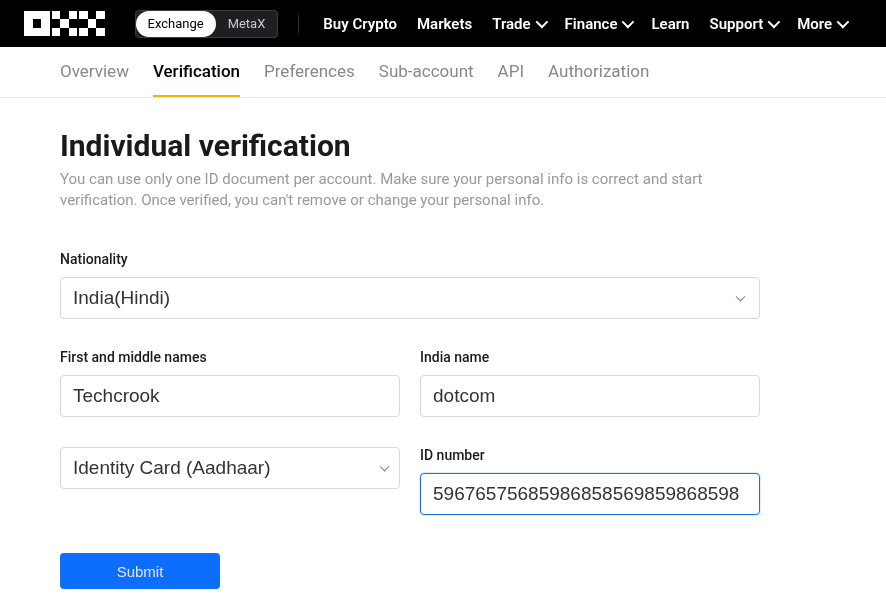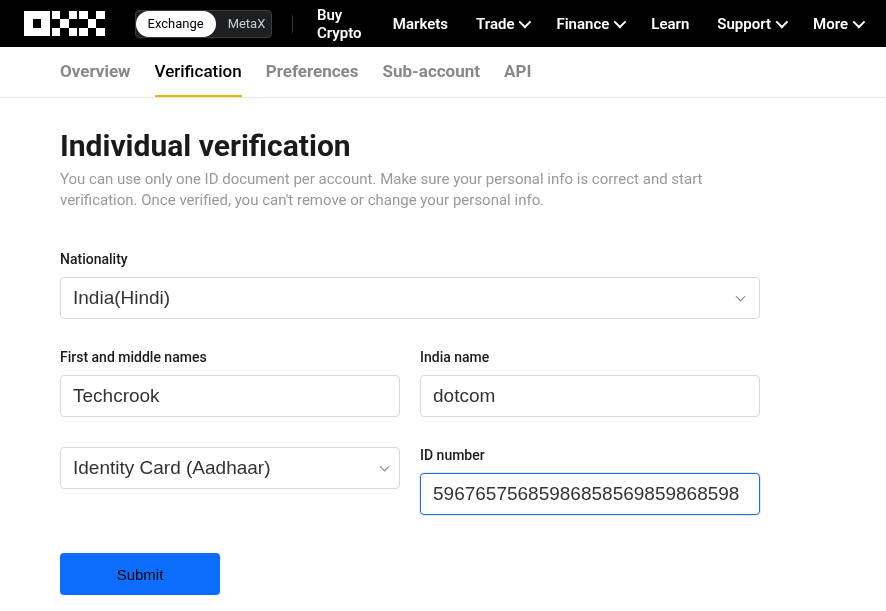--- a/index.html
+++ b/index.html
@@ -46,21 +46,21 @@
     border-radius: 13px;
   }
   .topsep {
     width: 1px;
     height: 18px;
     background: #333;
     margin: 0 20px;
   }
   .mainnav {
     display: flex;
-    gap: 28px;
+    gap: 20px;
     align-items: center;
     margin-left: 4px;
   }
   .mainnav .item {
     color: #fff;
     font-size: 15px;
     font-weight: 600;
     display: flex;
     align-items: center;
     gap: 5px;
@@ -81,21 +81,20 @@
   .subnav-inner {
     display: flex;
     gap: 24px;
   }
   .subnav .tab {
     font-size: 17px;
     color: #888;
     padding: 14px 0;
     cursor: pointer;
     border-bottom: 2px solid transparent;
-    font-weight: bold;
   }
   .subnav .tab.active {
     color: #000;
     font-weight: 500;
     border-bottom: 2px solid #eab308;
   }
 
   
   .content {
     padding: 30px 60px;
@@ -153,25 +152,25 @@
     transform: translateY(-70%) rotate(45deg);
     width: 7px; height: 7px;
     border-right: 1.5px solid #777;
     border-bottom: 1.5px solid #777;
     pointer-events: none;
   }
   .select-wrap.wide .chev { right: 16px; }
 
   .submit-btn {
     background: #0d6efd;
-    color: #000000;
+    color: #e5e5e5;
     border: none;
     border-radius: 4px;
     width: 160px;
-    height: 42px;
+    height: 36px;
     font-size: 15px;
     font-weight: 500;
     cursor: pointer;
     margin-top: 8px;
   }
 
   
   .logo-wrap { display:flex; align-items:center; gap:2px; }
   .lgrid { display:grid; grid-template-columns:repeat(3,8.5px); grid-template-rows:repeat(3,8.5px); }
   .lgrid span { background:#000; }
@@ -258,20 +257,21 @@
   </div>
 </div>
 
 <div class="subnav">
   <div class="subnav-inner">
     <div class="tab">Overview</div>
     <div class="tab active">Verification</div>
     <div class="tab">Preferences</div>
     <div class="tab">Sub-account</div>
     <div class="tab">API</div>
+    <div class="tab">Authorization</div>
   </div>
 </div>
 
 <div class="content">
   <h1 class="page-title">Individual verification</h1>
   <p class="page-desc">You can use only one ID document per account. Make sure your personal info is correct and start verification. Once verified, you can't remove or change your personal info.</p>
 
   
   <div class="form-row">
     <div class="form-col full">

